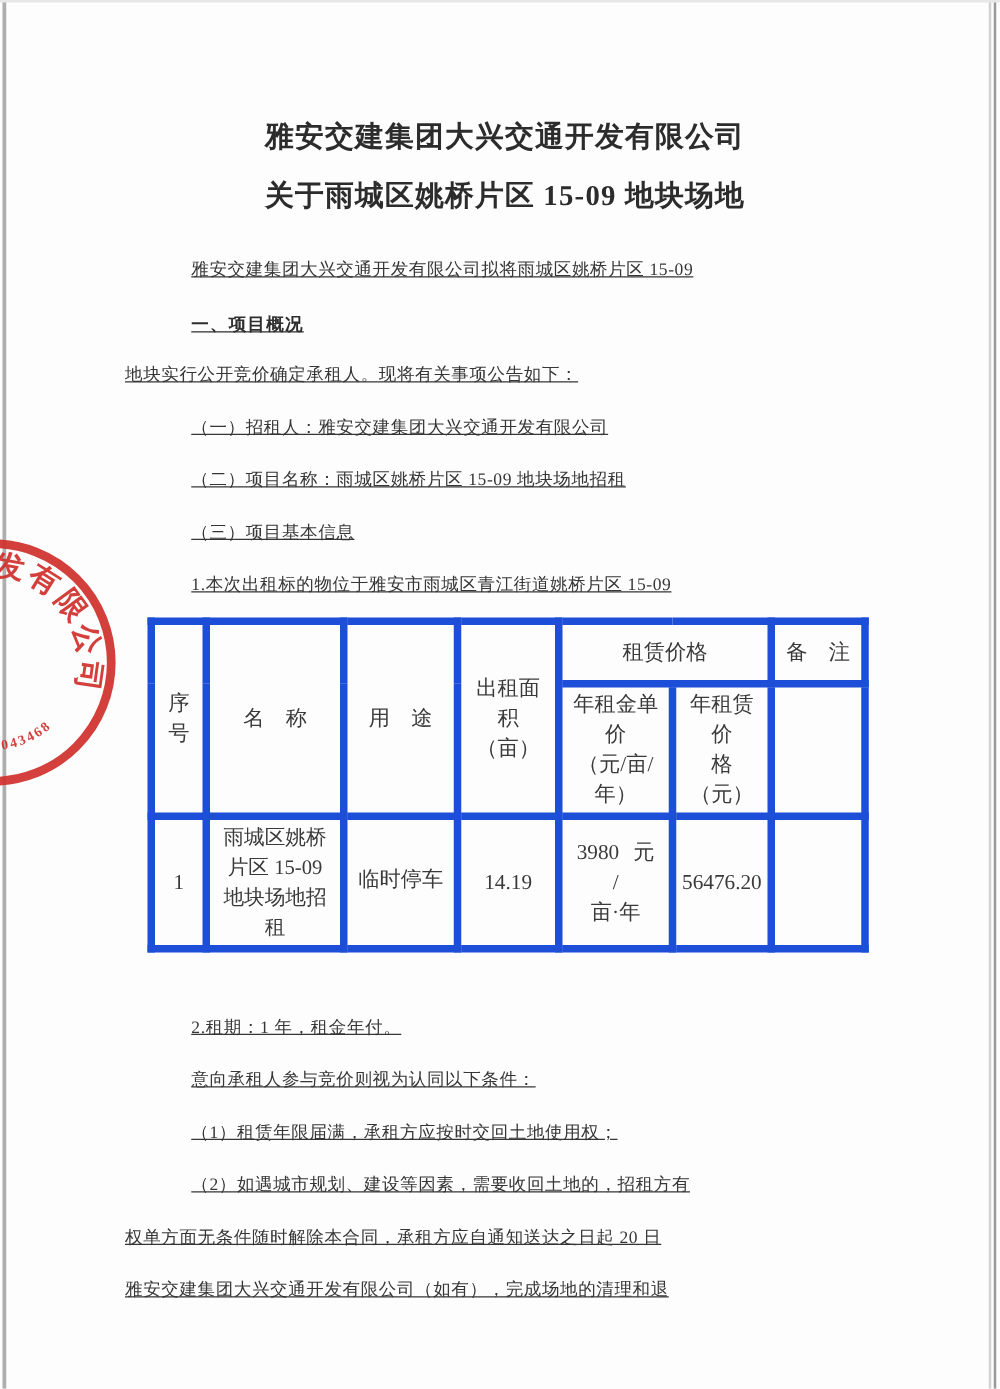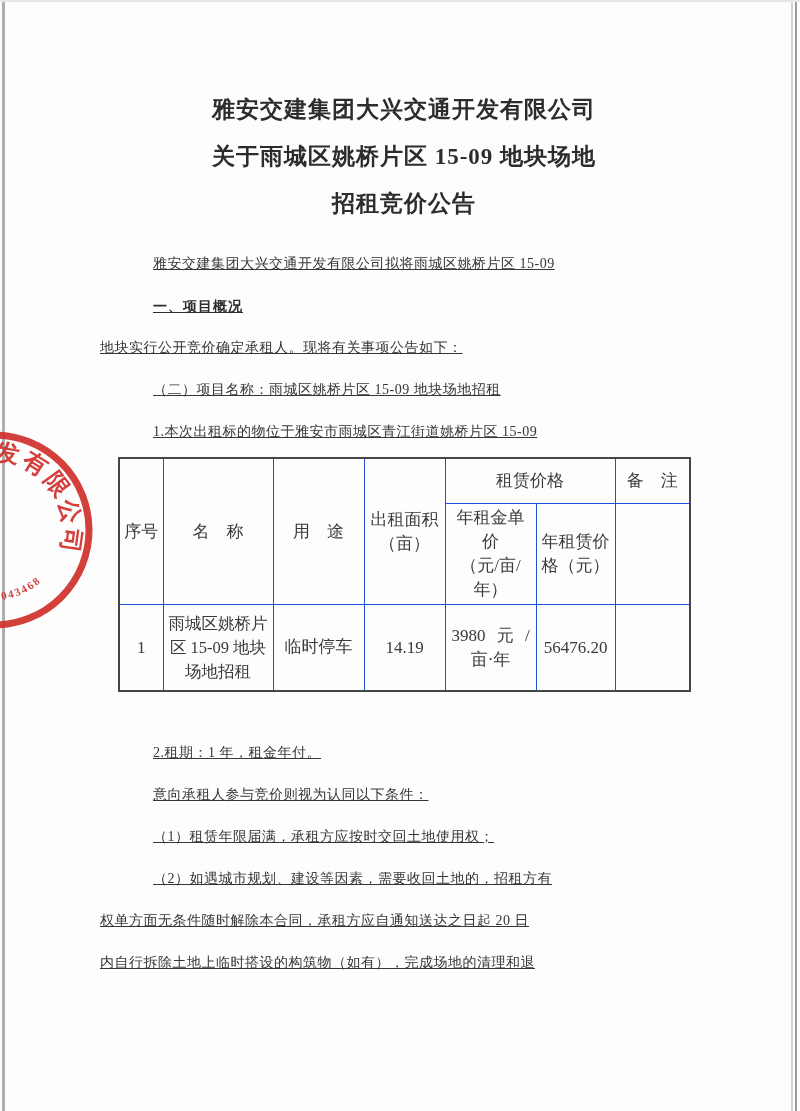--- a/index.html
+++ b/index.html
@@ -31,21 +31,21 @@
   .ind{padding-left:53px;}
   .hei{font-family:"Liberation Sans","DejaVu Sans",sans-serif;font-weight:bold;color:#2e2e2e;letter-spacing:1px;}
 
   
   table.info{
     border-collapse:collapse;table-layout:fixed;
     margin:4px 0 0 18px;width:571px;
     font-size:17px;color:#3a3a3a;
   }
   table.info td{
-    border:1px solid #1d4ed8;
+    border:6px solid #1d4ed8;
     padding:2px 4px;
     vertical-align:middle;
     text-align:center;
     line-height:24px;
   }
   table.info{border:2px solid #454545;}
   tr.hrow1 td{height:40px;}
   tr.hrow2 td{height:41px;}
   tr.drow td{height:81px;}
   td.area-head{line-height:41px;}
@@ -90,28 +90,29 @@
       <textPath href="#seal-serial-path" startOffset="2">8025043468</textPath>
     </text>
   </g>
 </svg>
 
 <div class="content">
 
   <div class="title-block">
     <div class="title-line">雅安交建集团大兴交通开发有限公司</div>
     <div class="title-line">关于雨城区姚桥片区 15-09 地块场地</div>
-    <div class="title-line">招租竞价公告</div>
   </div>
 
   <div class="body-block">
     <div class="line ind">雅安交建集团大兴交通开发有限公司拟将雨城区姚桥片区 15-09</div>
     <div class="line ind hei">一、项目概况</div>
     <div class="line">地块实行公开竞价确定承租人。现将有关事项公告如下：</div>
+    <div class="line ind">（一）招租人：雅安交建集团大兴交通开发有限公司</div>
     <div class="line ind">（二）项目名称：雨城区姚桥片区 15-09 地块场地招租</div>
+    <div class="line ind">（三）项目基本信息</div>
     <div class="line ind">1.本次出租标的物位于雅安市雨城区青江街道姚桥片区 15-09</div>
   </div>
 
   <table class="info">
     <colgroup>
       <col style="width:44px">
         <col style="width:110px">
         <col style="width:91px">
       <col style="width:81px">
         <col style="width:91px">
@@ -155,16 +156,16 @@
       </tr>
     </tbody>
   </table>
 
   <div class="after-block">
     <div class="line ind">2.租期：1 年，租金年付。</div>
     <div class="line ind">意向承租人参与竞价则视为认同以下条件：</div>
     <div class="line ind">（1）租赁年限届满，承租方应按时交回土地使用权；</div>
     <div class="line ind">（2）如遇城市规划、建设等因素，需要收回土地的，招租方有</div>
     <div class="line">权单方面无条件随时解除本合同，承租方应自通知送达之日起 20 日</div>
-    <div class="line">内自行拆除土地上临时搭设的构筑物（如有），完成场地的清理和退</div>
+    <div class="line">雅安交建集团大兴交通开发有限公司（如有），完成场地的清理和退</div>
   </div>
 
 </div>
 
 </body></html>

